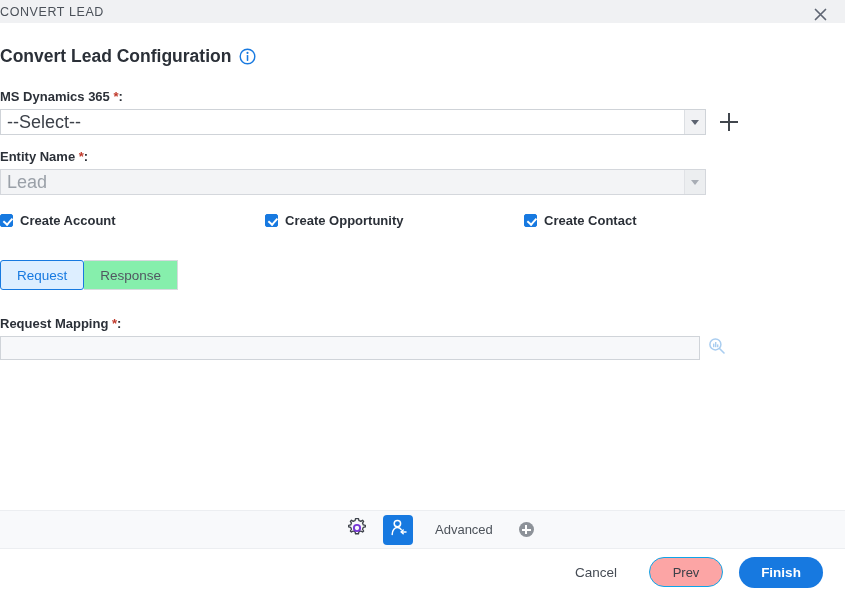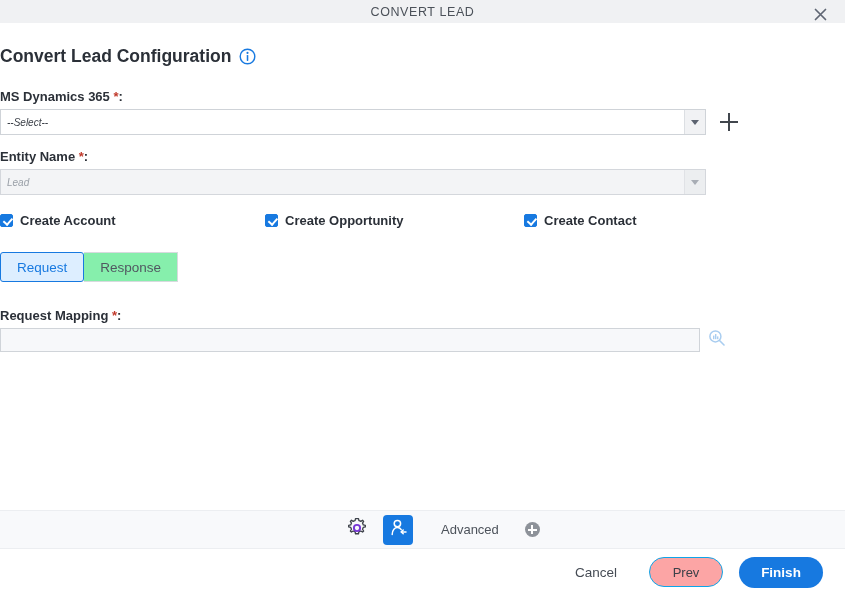--- a/index.html
+++ b/index.html
@@ -18,21 +18,21 @@
 
   
   .titlebar {
     position: absolute;
     top: 0; left: 0;
     width: 845px;
     height: 23px;
     background: #f0f1f3;
     display: flex;
     align-items: center;
-    justify-content: center;
+    justify-content: flex-start;
   }
   .titlebar-text {
     font-size: 12.5px;
     letter-spacing: 0.6px;
     color: #4b5159;
     font-weight: 400;
   }
   .titlebar-close {
     position: absolute;
     right: 10px;
@@ -129,26 +129,25 @@
     align-items: center;
     cursor: pointer;
   }
   .select-box.disabled {
     background: #f3f4f6;
     border-color: #d4d7dc;
     cursor: default;
   }
   .select-value {
     padding-left: 6px;
-    font-size: 10px;
+    font-size: 18px;
     color: #3c4149;
     flex: 1;
     white-space: nowrap;
     overflow: hidden;
-    font-style: italic;
   }
   .select-box.disabled .select-value { color: #9aa0a8; }
   .select-arrow {
     width: 20px;
     height: 24px;
     background: #f1f2f4;
     border-left: 1px solid #dcdfe3;
     display: flex;
     align-items: center;
     justify-content: center;
@@ -179,21 +178,21 @@
     background: #41464d;
   }
   .plus-btn::before { left: 8px; top: 0; width: 2px; height: 18px; }
   .plus-btn::after  { top: 8px; left: 0; height: 2px; width: 18px; }
 
   
   .checkbox-row {
     display: flex;
     align-items: center;
     margin-top: 18px;
-    margin-bottom: 24px;
+    margin-bottom: 32px;
   }
   .cb-item {
     display: flex;
     align-items: center;
     cursor: pointer;
   }
   .cb-item.i0 { width: 265px; }
   .cb-item.i1 { width: 259px; }
   .cb-box {
     width: 13px;
@@ -298,21 +297,21 @@
   }
   .person-btn {
     margin-left: 14px;
     width: 30px; height: 30px;
     background: #1779e0;
     border-radius: 4px;
     display: flex; align-items: center; justify-content: center;
     cursor: pointer;
   }
   .advanced-group {
-    margin-left: 28px;
+    margin-left: 22px;
     display: flex;
     align-items: center;
     cursor: pointer;
     gap: 19px;
   }
   .advanced-label {
     font-size: 13px;
     color: #4d535b;
     margin-right: 7px;
   }

